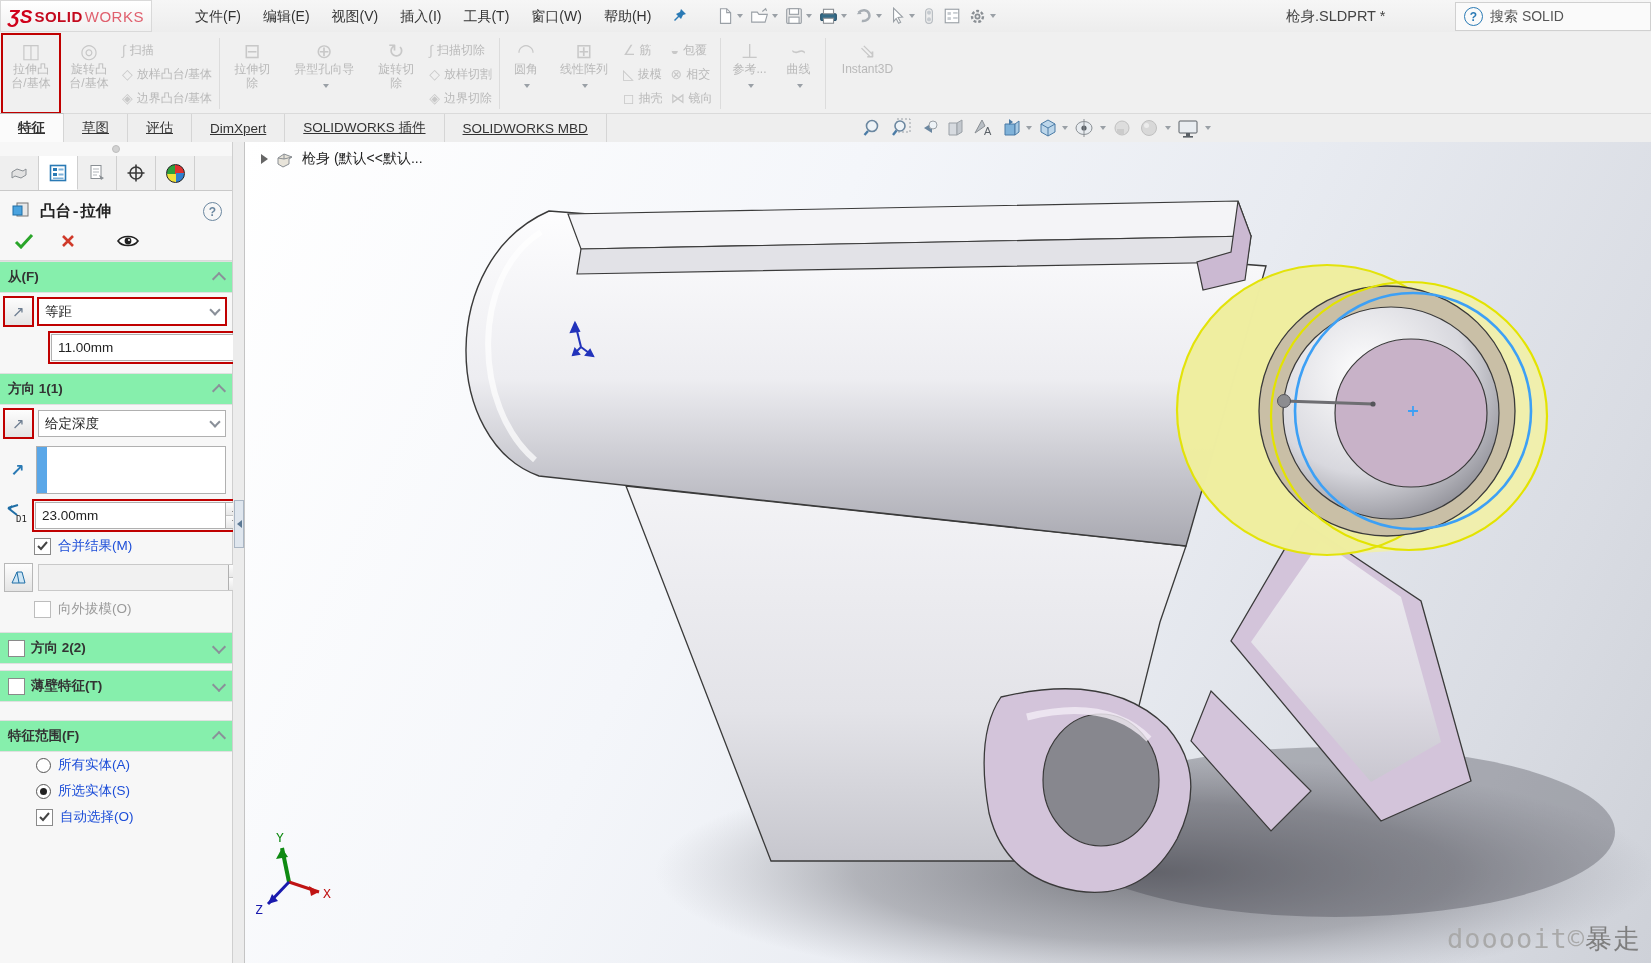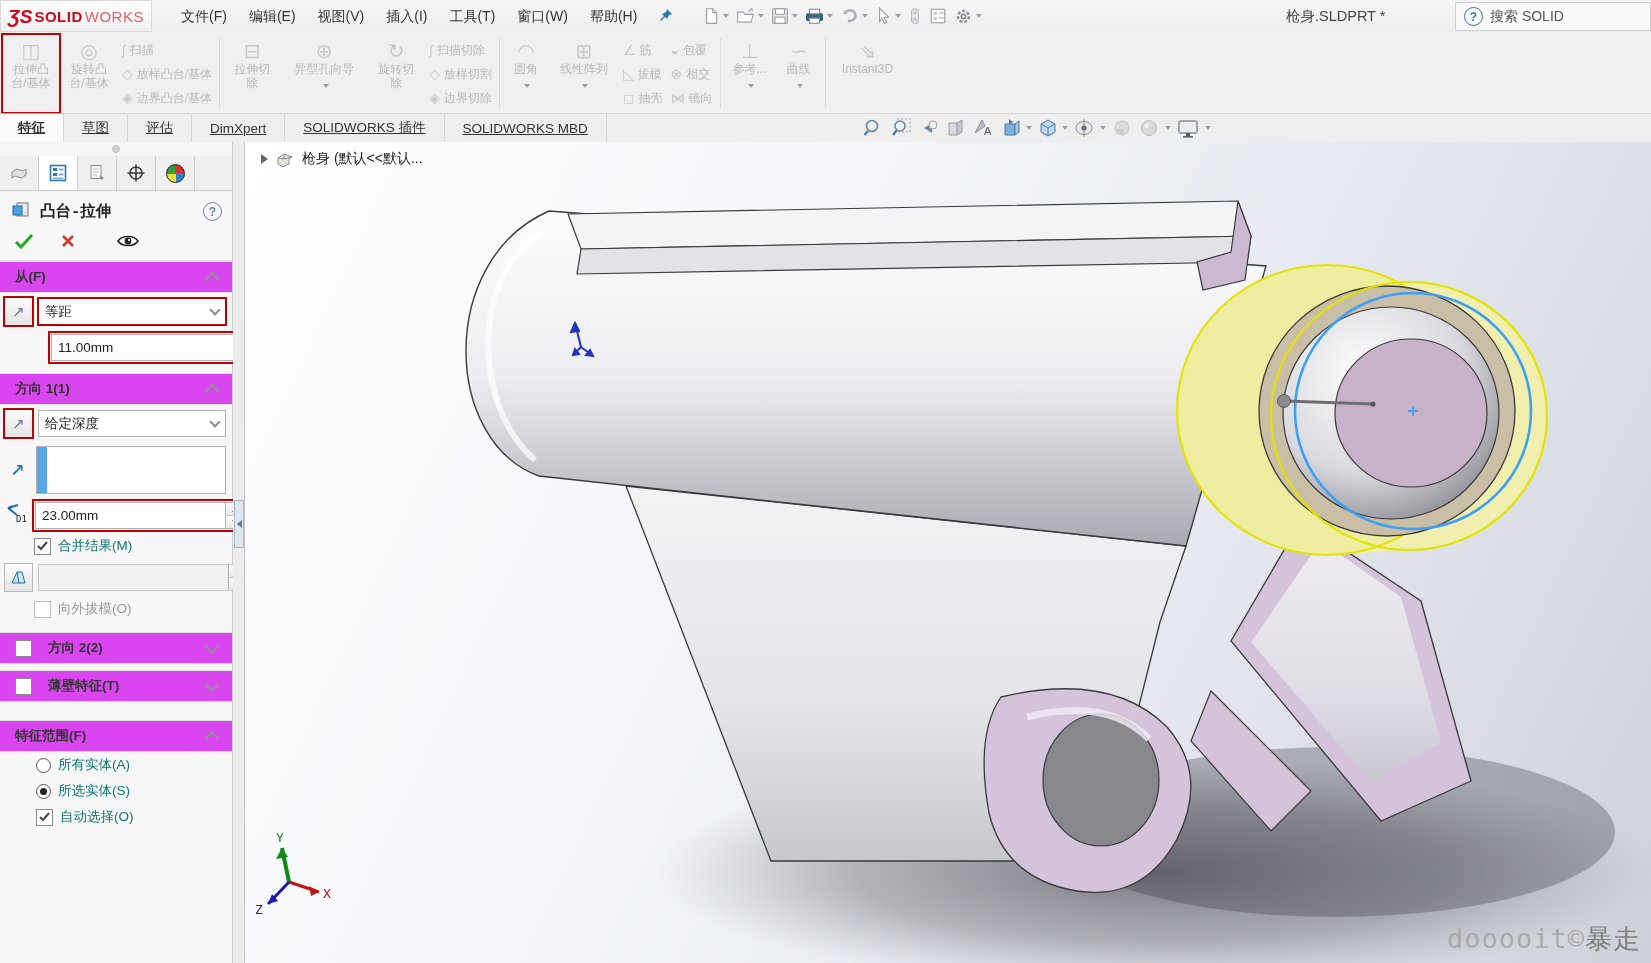--- a/index.html
+++ b/index.html
@@ -2,21 +2,21 @@
 <html><head>
 <meta charset="utf-8">
 <style>
   html,body{margin:0;padding:0;background:#888;}
   #app{position:relative;width:1651px;height:963px;background:#f0f0f0;overflow:hidden;
        font-family:"Liberation Sans","DejaVu Sans",sans-serif;color:#333;font-size:14px;}
   
   #menubar{position:absolute;top:0;left:0;width:100%;height:32px;background:linear-gradient(#f6f6f6,#ededed);
            display:flex;align-items:center;border-bottom:1px solid #e2e2e2;}
   #logo{height:30px;width:150px;background:linear-gradient(#ffffff,#f0f0f0);border:1px solid #d9d9d9;
-        display:flex;align-items:center;justify-content:center;gap:2px;margin-right:18px;}
+        display:flex;align-items:center;justify-content:center;gap:2px;margin-right:32px;}
   #logo .mark{font-style:italic;font-weight:bold;color:#d0021b;font-size:19px;line-height:1;}
   #logo .solid{font-weight:bold;color:#c40a1e;font-size:15px;letter-spacing:.5px;}
   #logo .works{color:#e0606e;font-size:15px;letter-spacing:.5px;}
   .menu-item{padding:0 11px;height:32px;line-height:32px;cursor:default;color:#333;}
   #quickbar{display:flex;align-items:center;gap:3px;margin-left:26px;}
   .qbtn{display:flex;align-items:center;height:26px;padding:0 2px;}
   .caret{width:0;height:0;border-left:3.5px solid transparent;border-right:3.5px solid transparent;
          border-top:4px solid #9aa0a6;margin-left:3px;}
   #doc-title{position:absolute;left:1286px;top:0;height:32px;line-height:32px;color:#444;font-size:14.5px;}
   #searchbox{position:absolute;right:0;top:2px;width:186px;height:27px;background:#fafafa;border:1px solid #d0d0d0;
@@ -48,22 +48,22 @@
   #panel{position:absolute;top:142px;left:0;width:232px;bottom:0;background:#f7f7f7;border-right:1px solid #cfcfcf;
          font-size:13.5px;}
   #panel-grip{height:14px;display:flex;align-items:center;justify-content:center;}
   #panel-grip i{width:6px;height:6px;border-radius:50%;background:#d2d2d2;border:1px solid #bdbdbd;}
   #pm-tabs{display:flex;height:34px;border-bottom:1px solid #c9c9c9;background:#efefef;}
   .pm-tab{width:38px;display:flex;align-items:center;justify-content:center;border-right:1px solid #cfcfcf;}
   .pm-tab.active{background:#ffffff;border-bottom:1px solid #fff;}
   #pm-title-row{display:flex;align-items:center;gap:8px;padding:9px 10px 4px 10px;}
   #pm-title{font-weight:bold;font-size:15.5px;color:#222;flex:1;font-family:Liberation Mono, monospace;}
   #pm-actions{display:flex;align-items:center;gap:26px;padding:6px 14px 8px 14px;border-bottom:1px solid #dadada;}
-  .sec-hd{display:flex;align-items:center;padding:6px 15px;font-weight:bold;color:#333;background:#d946ef;
-          border-top:1px solid #e0e0e0;border-bottom:1px solid #e0e0e0;gap:16px;}
+  .sec-hd{display:flex;align-items:center;padding:6px 8px;font-weight:bold;color:#333;background:#86efac;
+          border-top:1px solid #e0e0e0;border-bottom:1px solid #e0e0e0;gap:6px;}
   .sec-hd .grow{flex:1;}
   .chev{width:8px;height:8px;border-right:2px solid #8a9099;border-bottom:2px solid #8a9099;flex:0 0 auto;}
   .chev.up{transform:rotate(-135deg);margin-top:4px;}
   .chev.down{transform:rotate(45deg);margin-bottom:3px;}
   .chev.sm{width:6px;height:6px;}
   .pm-row{display:flex;align-items:center;gap:5px;padding:4px 6px 4px 4px;}
   .sq-btn{width:27px;height:27px;background:linear-gradient(#fdfdfd,#e4e4e4);border:1px solid #b8b8b8;
           display:flex;align-items:center;justify-content:center;color:#6f7f92;font-size:15px;flex:0 0 auto;}
   .dd{flex:1;height:25px;background:#fff;border:1px solid #b0b0b0;display:flex;align-items:center;
       padding:0 6px;gap:6px;}
@@ -76,21 +76,21 @@
   .spin i{width:0;height:0;border-left:4px solid transparent;border-right:4px solid transparent;}
   .spin .up i{border-bottom:5px solid #444;}
   .spin .dn i{border-top:5px solid #444;}
   .red-wrap{outline:2px solid #c00000;outline-offset:1px;}
   .cbx{width:15px;height:15px;border:1px solid #8a8a8a;background:#fff;display:flex;align-items:center;
        justify-content:center;flex:0 0 auto;}
   .cbx.checked svg{display:block;}
   .rad{width:15px;height:15px;border:1.5px solid #555;border-radius:50%;background:#fff;display:flex;
        align-items:center;justify-content:center;flex:0 0 auto;box-sizing:border-box;}
   .rad.sel i{width:7px;height:7px;border-radius:50%;background:#222;}
-  .opt-row{display:flex;align-items:center;gap:7px;padding:4px 6px 4px 36px;color:#0f766e;}
+  .opt-row{display:flex;align-items:center;gap:7px;padding:4px 6px 4px 36px;color:#1d4ed8;}
   .sel-box{flex:1;height:46px;background:#fff;border:1px solid #b0b0b0;display:flex;}
   .sel-box .strip{width:10px;background:#5aa7e8;}
   .dis-fld{flex:1;height:25px;border:1px solid #c9c9c9;background:#f1f1f1;display:flex;}
   
   #splitter{position:absolute;top:142px;left:233px;width:11px;bottom:0;background:#ececec;border-right:1px solid #c4c4c4;}
   #splitter .handle{position:absolute;top:358px;left:1px;width:8px;height:46px;background:#dfe6ee;border:1px solid #aab6c4;
                     display:flex;align-items:center;justify-content:center;}
   #splitter .handle i{width:0;height:0;border-top:4px solid transparent;border-bottom:4px solid transparent;
                       border-right:5px solid #5b7894;}
   

